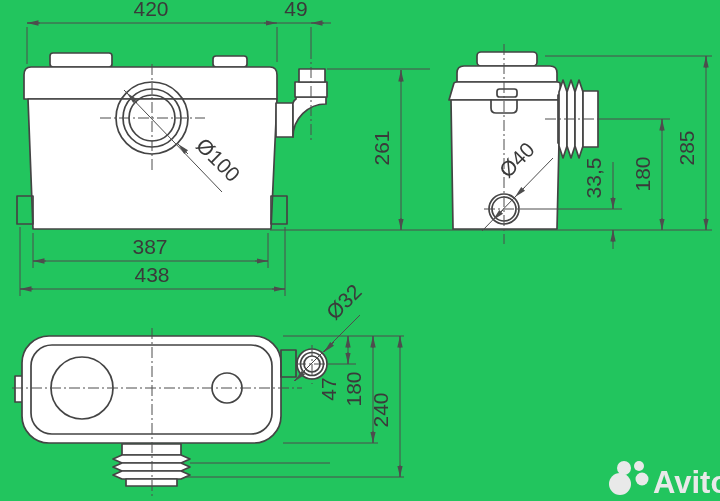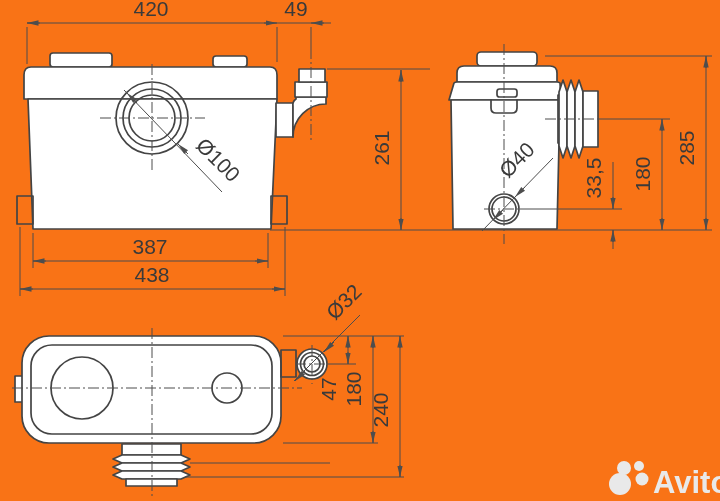--- a/index.html
+++ b/index.html
@@ -1,16 +1,16 @@
 <!DOCTYPE html>
 <html><head>
 <meta charset="utf-8">
 <style>
   html,body{margin:0;padding:0;background:#ffffff;}
-  .stage{width:720px;height:501px;position:relative;background:#f97316;overflow:hidden;
+  .stage{width:720px;height:501px;position:relative;background:#22c55e;overflow:hidden;
          font-family:"Liberation Sans", sans-serif;}
   svg{display:block;}
   .ol   { stroke:#444444; stroke-width:1.7; fill:none; stroke-linejoin:round; stroke-linecap:round; }
   .olw  { stroke:#444444; stroke-width:1.7; fill:#ffffff; stroke-linejoin:round; }
   .dim  { stroke:#4d4d4d; stroke-width:1; fill:none; }
   .cl   { stroke:#4d4d4d; stroke-width:1; fill:none; stroke-dasharray:11 3 2 3; }
   .dtxt { font-family:"Liberation Sans", sans-serif; font-size:21px; fill:#3a3a3a; }
   .wm-text { font-family:"Liberation Sans", sans-serif; font-weight:bold; font-size:31px; fill:#e9e9e9; }
   .wm-circle { fill:#e9e9e9; }
 </style>

